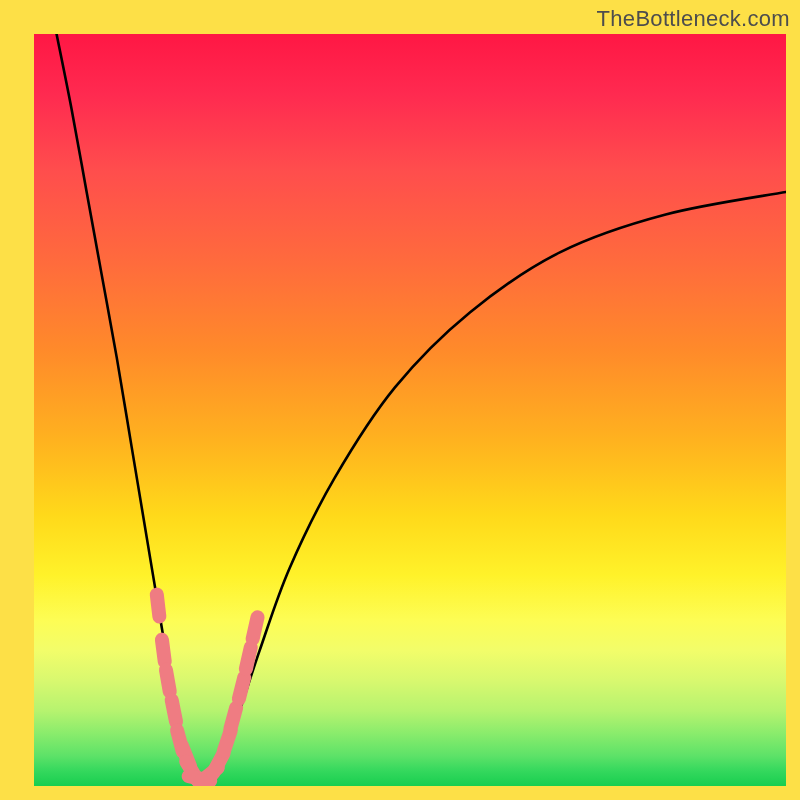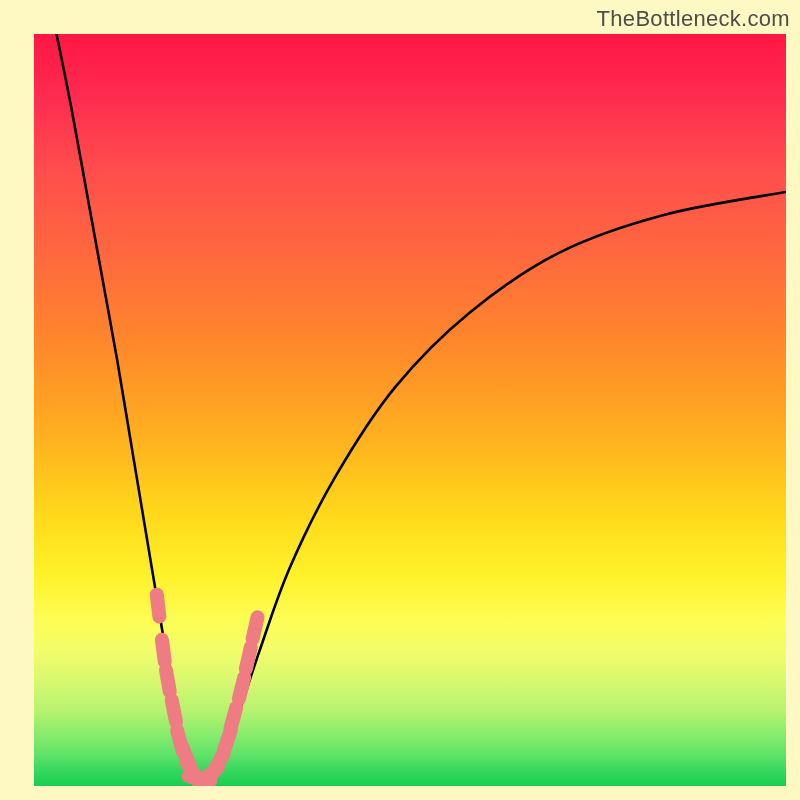--- a/index.html
+++ b/index.html
@@ -8,21 +8,21 @@
     width: 800px;
     height: 800px;
     overflow: hidden;
     background: #000;
     font-family: Arial, Helvetica, sans-serif;
   }
   .frame {
     position: relative;
     width: 800px;
     height: 800px;
-    background: #fef9c3;
+    background: #fde047;
   }
   .plot-area {
     position: absolute;
     left: 34px;
     top: 34px;
     width: 752px;
     height: 752px;
     
     background: linear-gradient(
       to bottom,

